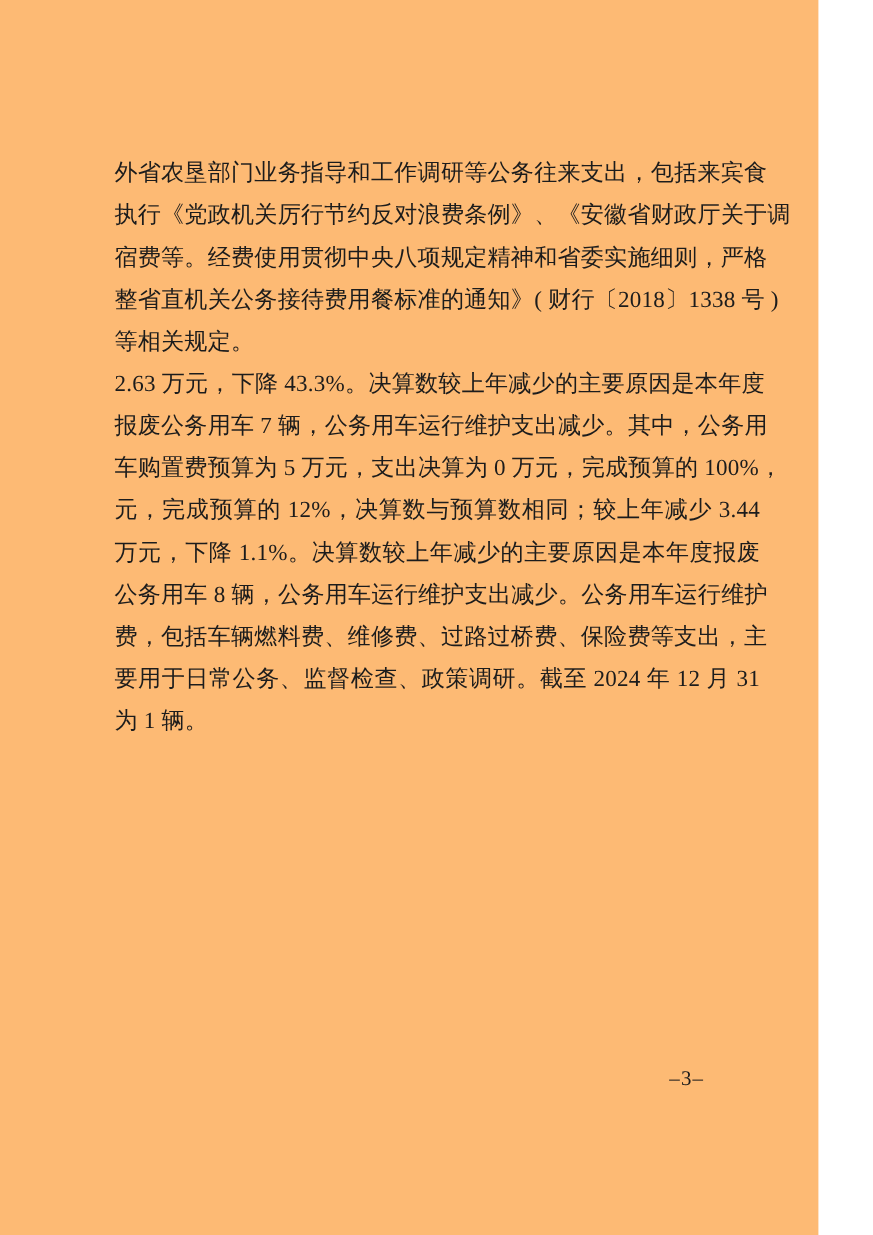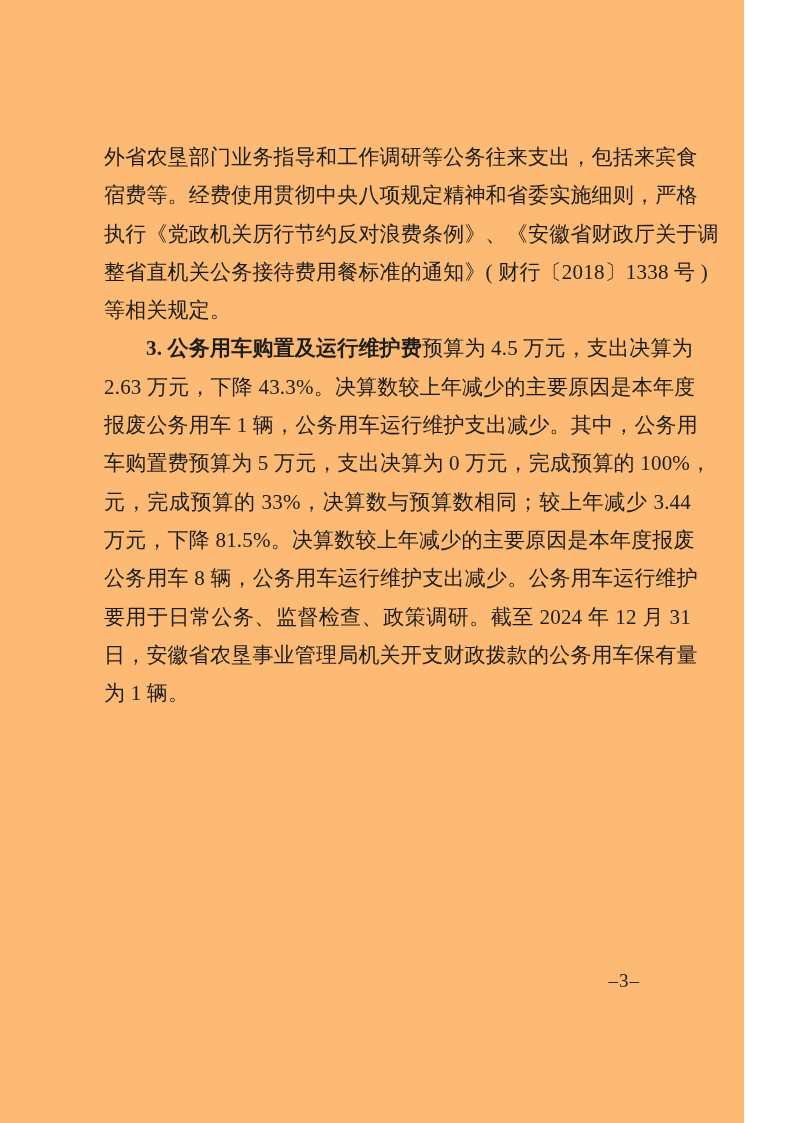--- a/index.html
+++ b/index.html
@@ -49,31 +49,28 @@
     letter-spacing: 1px;
     color: #1c1c1c;
   }
 </style>
 </head>
 <body>
 
 <div class="page">
   <div class="doc-text">
     <div class="line">外省农垦部门业务指导和工作调研等公务往来支出，包括来宾食</div>
+    <div class="line">执行《党政机关厉行节约反对浪费条例》、《安徽省财政厅关于调</div>
     <div class="line">宿费等。经费使用贯彻中央八项规定精神和省委实施细则，严格</div>
-    <div class="line">执行《党政机关厉行节约反对浪费条例》、《安徽省财政厅关于调</div>
     <div class="line">整省直机关公务接待费用餐标准的通知》( 财行〔2018〕1338 号 )</div>
     <div class="line para-end">等相关规定。</div>
-    <div class="line indent">
-      <span class="bold-run">3. 公务用车购置及运行维护费</span><span>预算为 4.5 万元，支出决算为</span>
-    </div>
     <div class="line">2.63 万元，下降 43.3%。决算数较上年减少的主要原因是本年度</div>
-    <div class="line">报废公务用车 1 辆，公务用车运行维护支出减少。其中，公务用</div>
+    <div class="line">报废公务用车 7 辆，公务用车运行维护支出减少。其中，公务用</div>
     <div class="line">车购置费预算为 5 万元，支出决算为 0 万元，完成预算的 100%，</div>
-    <div class="line">元，完成预算的 33%，决算数与预算数相同；较上年减少 3.44</div>
-    <div class="line">万元，下降 81.5%。决算数较上年减少的主要原因是本年度报废</div>
+    <div class="line">元，完成预算的 12%，决算数与预算数相同；较上年减少 3.44</div>
+    <div class="line">万元，下降 1.1%。决算数较上年减少的主要原因是本年度报废</div>
     <div class="line">公务用车 8 辆，公务用车运行维护支出减少。公务用车运行维护</div>
+    <div class="line">费，包括车辆燃料费、维修费、过路过桥费、保险费等支出，主</div>
     <div class="line">要用于日常公务、监督检查、政策调研。截至 2024 年 12 月 31</div>
-    <div class="line">日，安徽省农垦事业管理局机关开支财政拨款的公务用车保有量</div>
     <div class="line para-end">为 1 辆。</div>
   </div>
   <div class="page-number">–3–</div>
 </div>
 
 </body></html>

